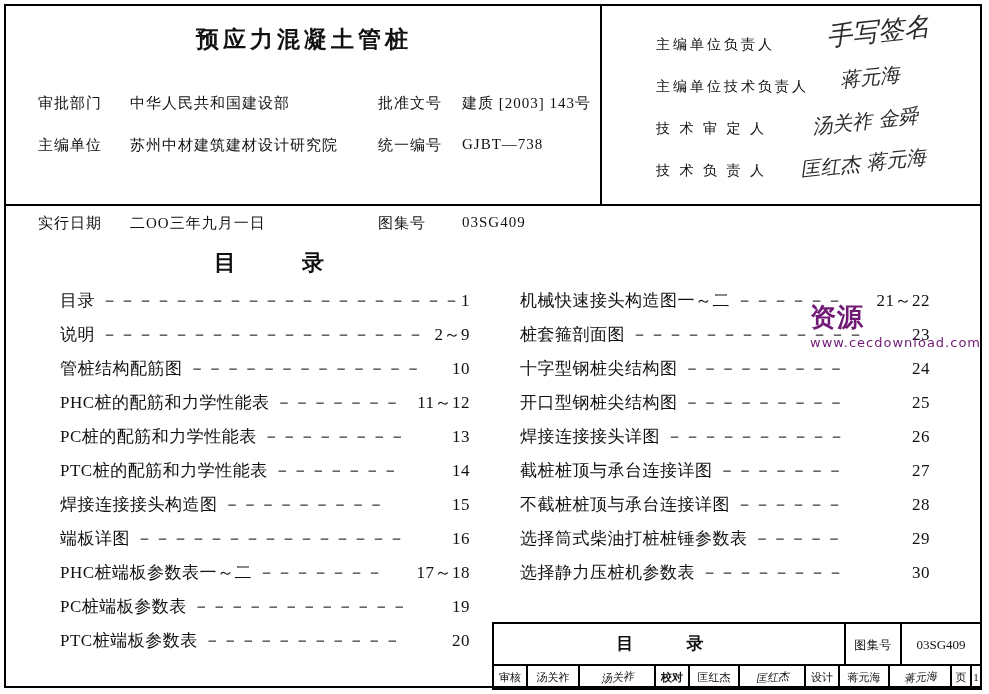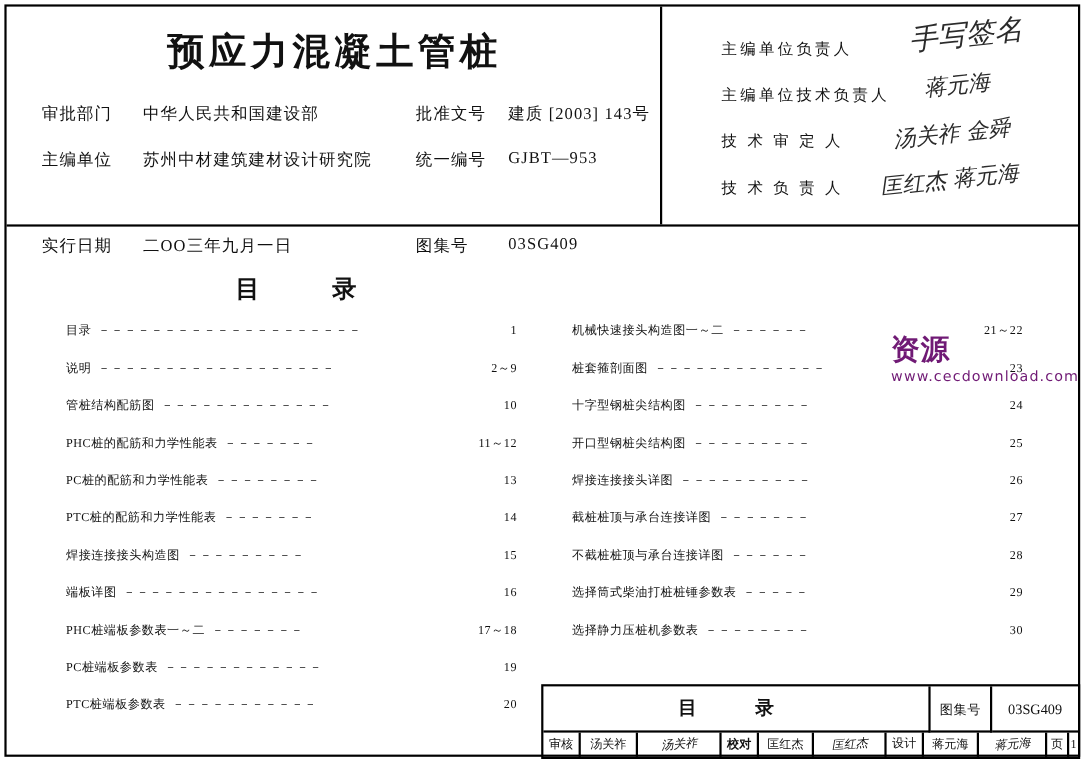--- a/index.html
+++ b/index.html
@@ -45,21 +45,21 @@
     width: 596px;
     height: 198px;
     box-sizing: border-box;
     border-right: 2px solid #000;
   }
   .doc-title {
     position: absolute;
     left: 0; top: 18px;
     width: 596px;
     text-align: center;
-    font-size: 34px;
+    font-size: 23px;
     font-weight: bold;
     letter-spacing: 4px;
     font-family: "DejaVu Serif", "Liberation Serif", serif;
   }
   .meta-row {
     position: absolute;
     left: 0;
     width: 624px;
     height: 38px;
     font-size: 15px;
@@ -127,21 +127,21 @@
     left: 60px;
     top: 248px;
     width: 440px;
     text-align: center;
     font-size: 22px;
     font-weight: bold;
     letter-spacing: 22px;
   }
   .toc-col {
     position: absolute;
-    font-size: 11px;
+    font-size: 17px;
   }
   .toc-col.left { left: 60px; top: 284px; width: 410px; }
   .toc-col.right { left: 520px; top: 284px; width: 410px; }
   .toc-item {
     position: relative;
     height: 34px;
     line-height: 34px;
     white-space: nowrap;
     overflow: hidden;
   }
@@ -267,21 +267,21 @@
         <span class="lbl">审批部门</span>
         <span class="val">中华人民共和国建设部</span>
         <span class="lbl2">批准文号</span>
         <span class="val2">建质 [2003] 143号</span>
       </div>
 
       <div class="meta-row" style="top:130px;">
         <span class="lbl">主编单位</span>
         <span class="val">苏州中材建筑建材设计研究院</span>
         <span class="lbl2">统一编号</span>
-        <span class="val2">GJBT—953</span>
+        <span class="val2">GJBT—738</span>
       </div>
 
       <div class="meta-row" style="top:172px;margin-top:36px;">
         <span class="lbl">实行日期</span>
         <span class="val">二OO三年九月一日</span>
         <span class="lbl2">图集号</span>
         <span class="val2">03SG409</span>
       </div>
     </div>
 
@@ -383,20 +383,20 @@
     <div class="tb-main">目　录</div>
     <div class="tb-codecell">图集号</div>
     <div class="tb-codeval">03SG409</div>
     <div class="tb-bottom">
       <div class="tb-cell" style="left:0; width:34px;">审核</div>
       <div class="tb-cell" style="left:34px; width:52px;">汤关祚</div>
       <div class="tb-cell" style="left:86px; width:76px;"><span class="sig-sm">汤关祚</span></div>
       <div class="tb-cell" style="left:162px; width:34px;font-weight:bold;">校对</div>
       <div class="tb-cell" style="left:196px; width:50px;">匡红杰</div>
       <div class="tb-cell" style="left:246px; width:66px;"><span class="sig-sm">匡红杰</span></div>
-      <div class="tb-cell" style="left:312px; width:34px;font-family:Liberation Mono, monospace;">设计</div>
+      <div class="tb-cell" style="left:312px; width:34px;">设计</div>
       <div class="tb-cell" style="left:346px; width:50px;">蒋元海</div>
       <div class="tb-cell" style="left:396px; width:62px;"><span class="sig-sm">蒋元海</span></div>
       <div class="tb-cell" style="left:458px; width:20px;">页</div>
       <div class="tb-cell last" style="left:478px; width:8px;">1</div>
     </div>
   </div>
 </div>
 
 </body></html>

